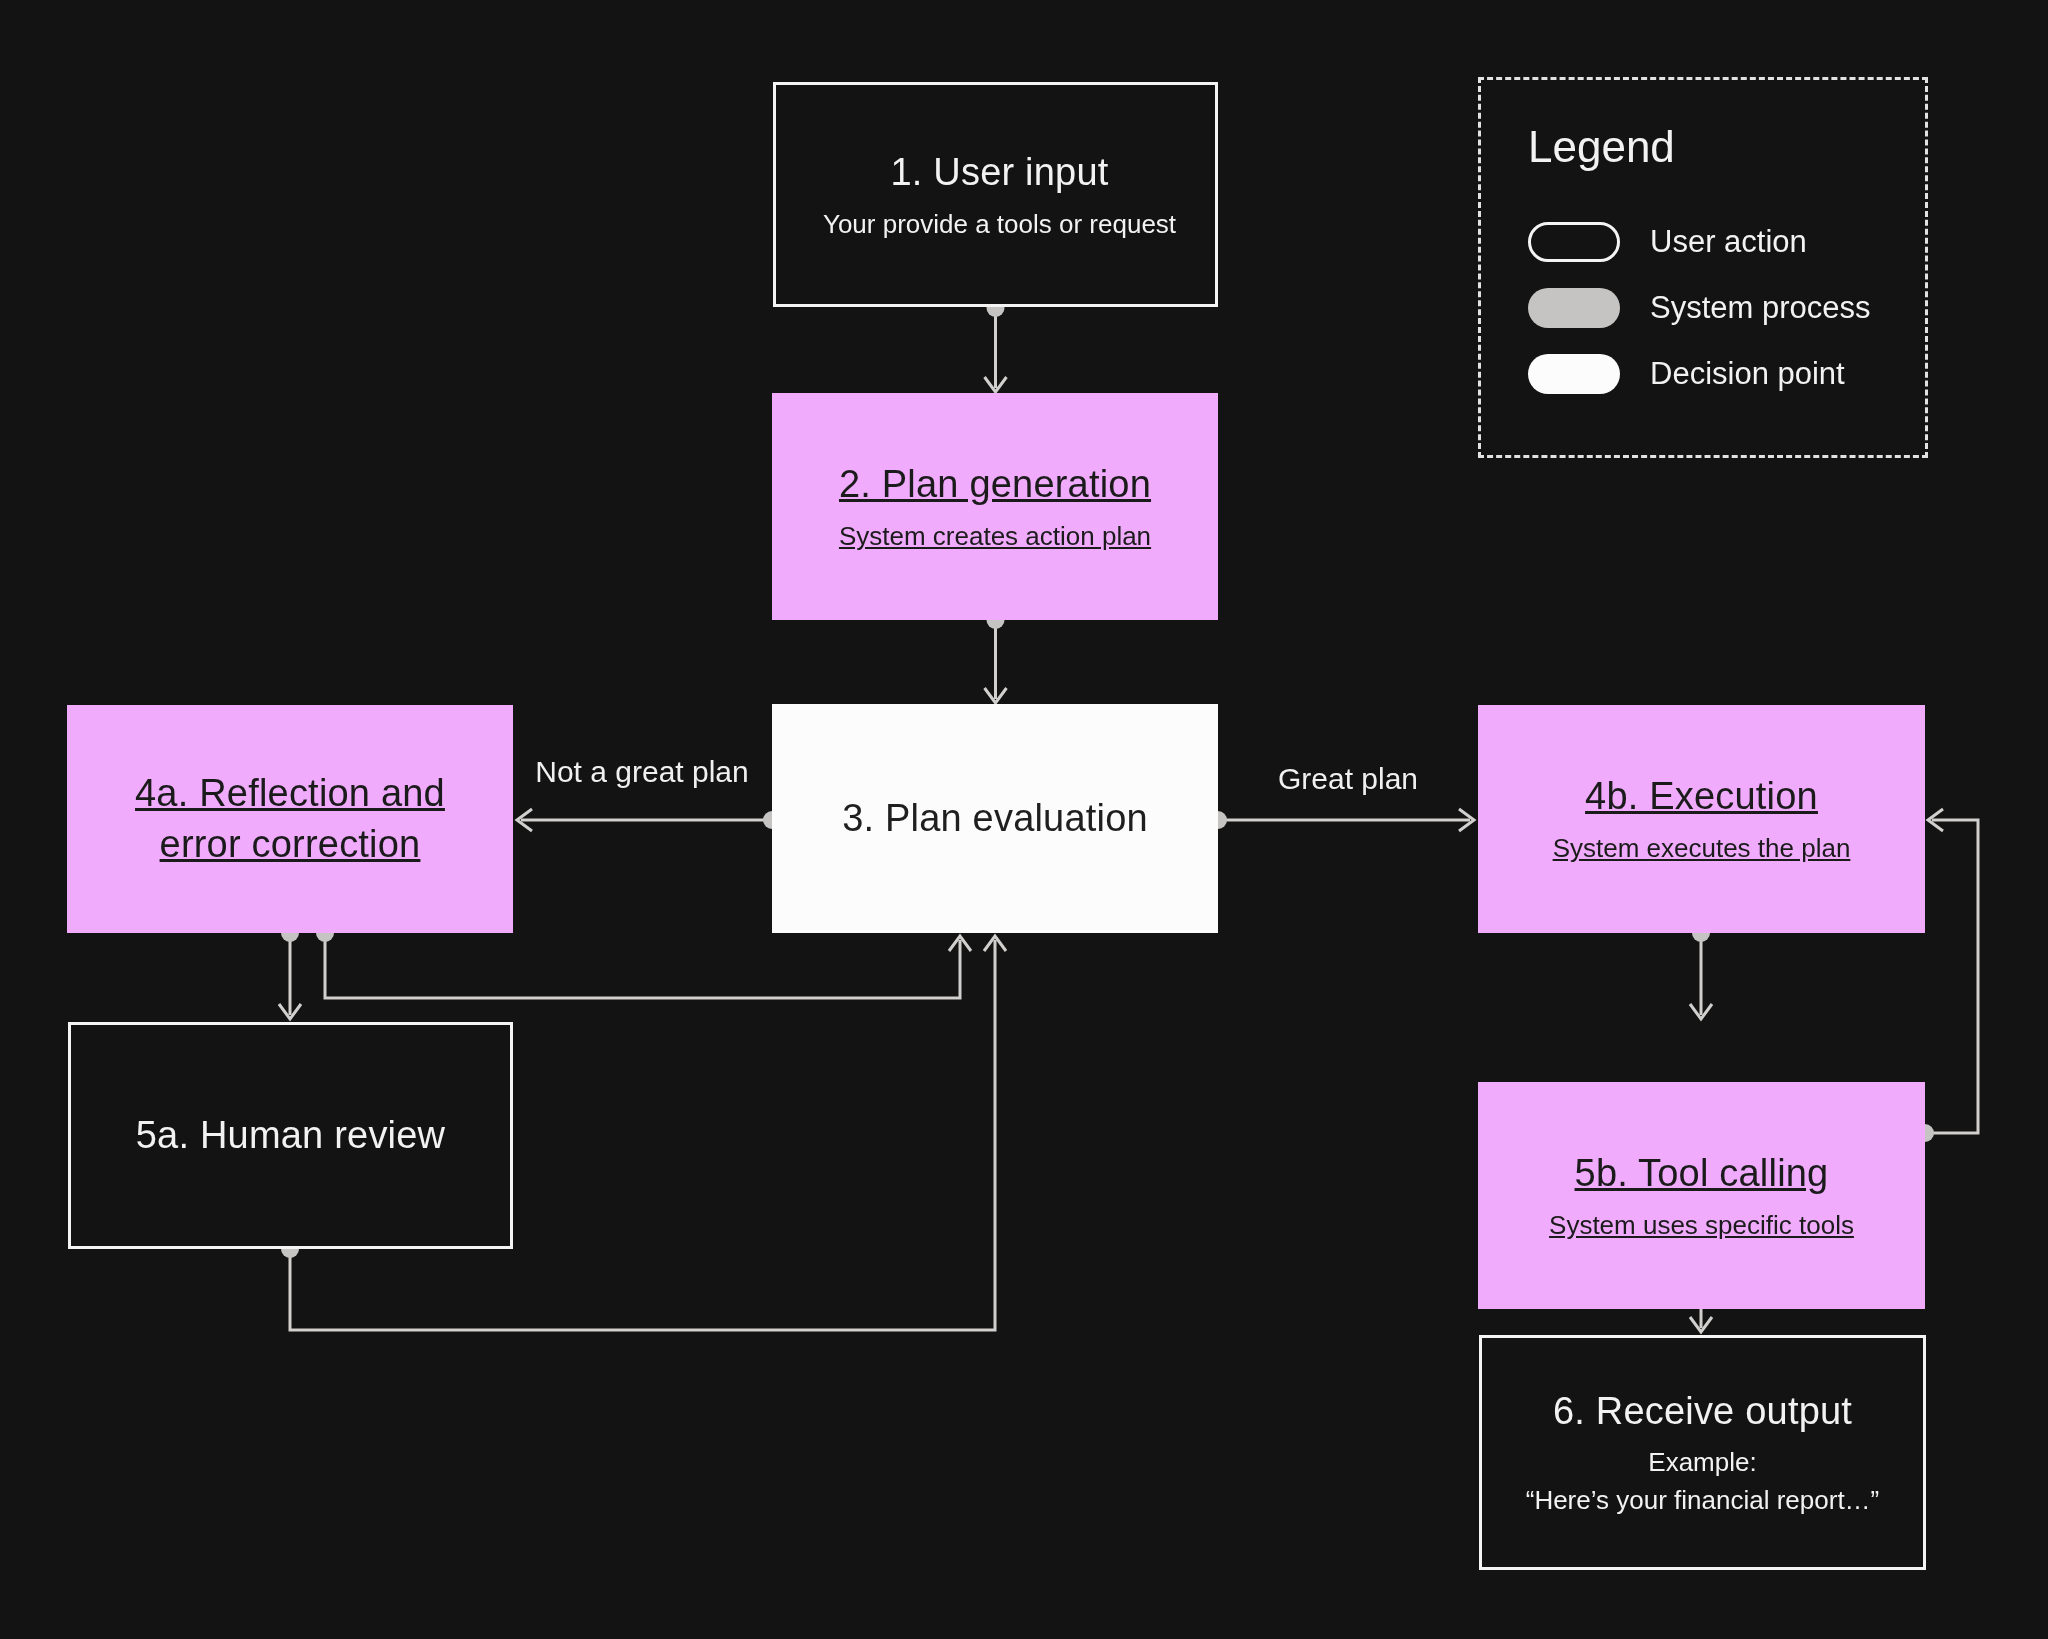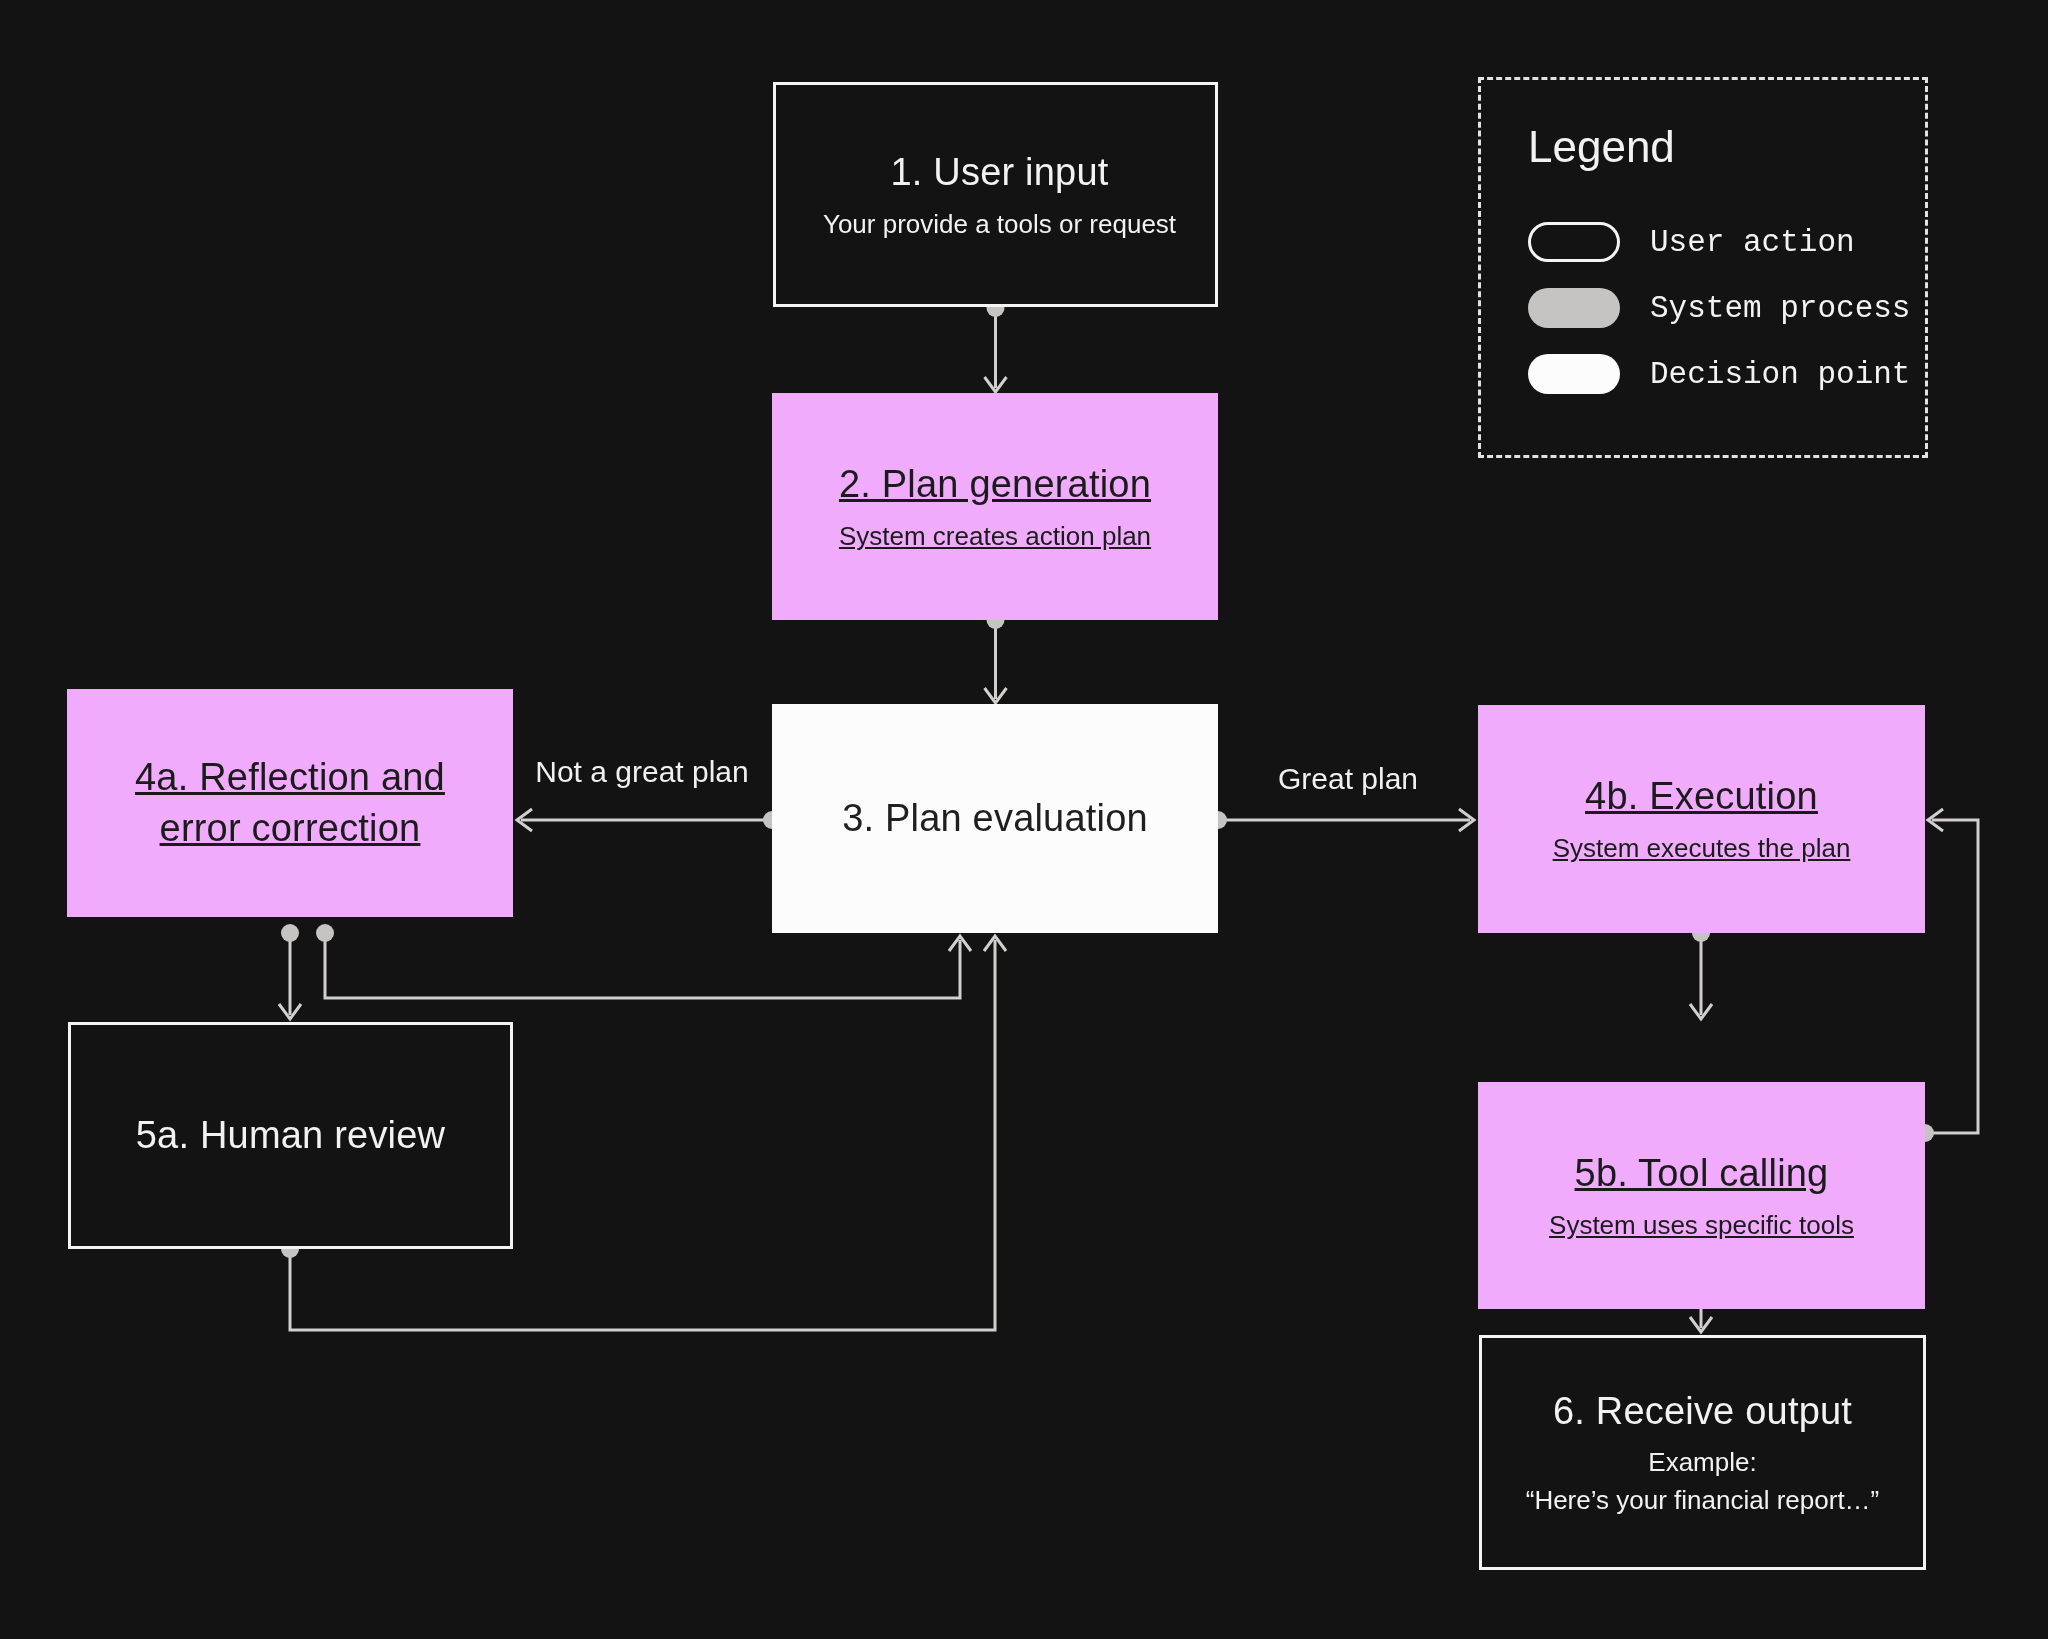--- a/index.html
+++ b/index.html
@@ -32,21 +32,21 @@
     position:absolute;left:1478px;top:77px;width:450px;height:381px;
     box-sizing:border-box;border:3px dashed #e2e2e2;
     padding:42px 0 0 47px;color:#f2f2f2;
   }
   .legend-title{font-size:44px;margin-bottom:50px;}
   .legend-row{display:flex;align-items:center;gap:30px;margin-bottom:26px;height:40px;}
   .pill{width:92px;height:40px;border-radius:20px;box-sizing:border-box;flex:0 0 auto;}
   .pill-outline{border:3px solid #f4f4f4;background:transparent;}
   .pill-gray{background:#c6c4c2;}
   .pill-white{background:#fcfcfc;}
-  .legend-label{font-size:31px;font-family:Liberation Mono, monospace;}
+  .legend-label{font-size:31px;}
 </style>
 </head>
 <body>
 
 <div id="canvas">
 
   <svg id="wires" viewBox="0 0 2048 1639" fill="none" stroke="#d2d0ce" stroke-width="3">
 
     <g>
       <path d="M995.5 308 V 388"></path>
@@ -116,21 +116,21 @@
 
   <div class="node node-gray" style="left:772px;top:393px;width:446px;height:227px;">
     <div class="node-title">2. Plan generation</div>
     <div class="node-sub">System creates action plan</div>
   </div>
 
   <div class="node node-white" style="left:772px;top:704px;width:446px;height:229px;">
     <div class="node-title">3. Plan evaluation</div>
   </div>
 
-  <div class="node node-gray" style="left:67px;top:689px;width:446px;height:228px;">
+  <div class="node node-gray" style="left:67px;top:705px;width:446px;height:228px;">
     <div class="node-title wrap-title">4a. Reflection and error correction</div>
   </div>
 
   <div class="node node-outline" style="left:68px;top:1022px;width:445px;height:227px;">
     <div class="node-title">5a. Human review</div>
   </div>
 
   <div class="node node-gray" style="left:1478px;top:705px;width:447px;height:228px;">
     <div class="node-title">4b. Execution</div>
     <div class="node-sub">System executes the plan</div>

